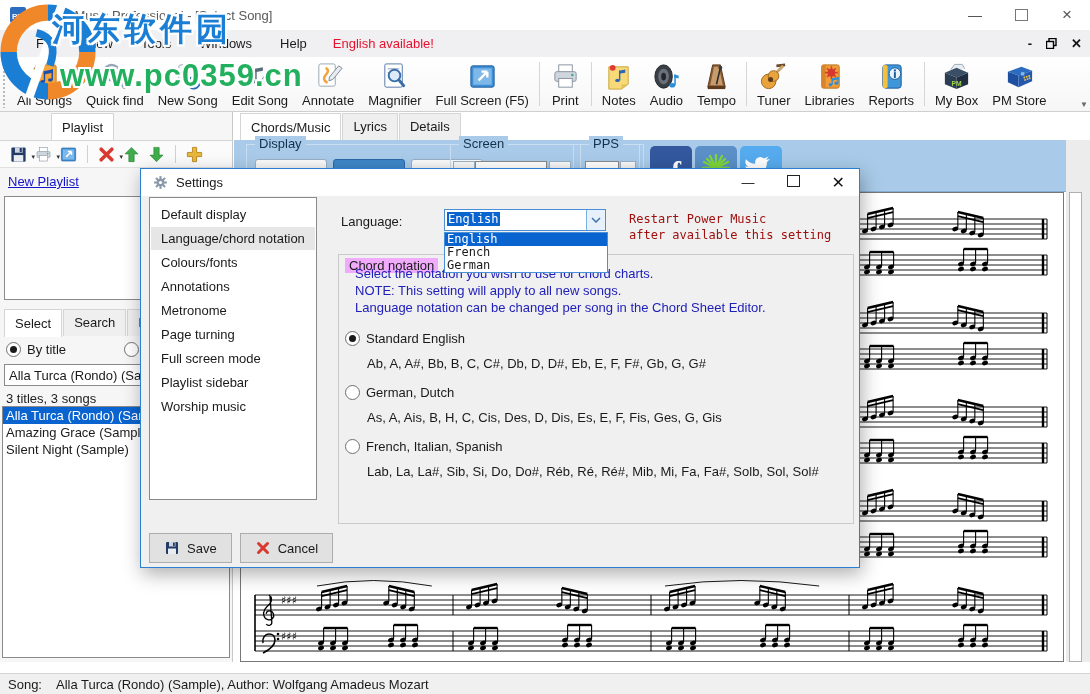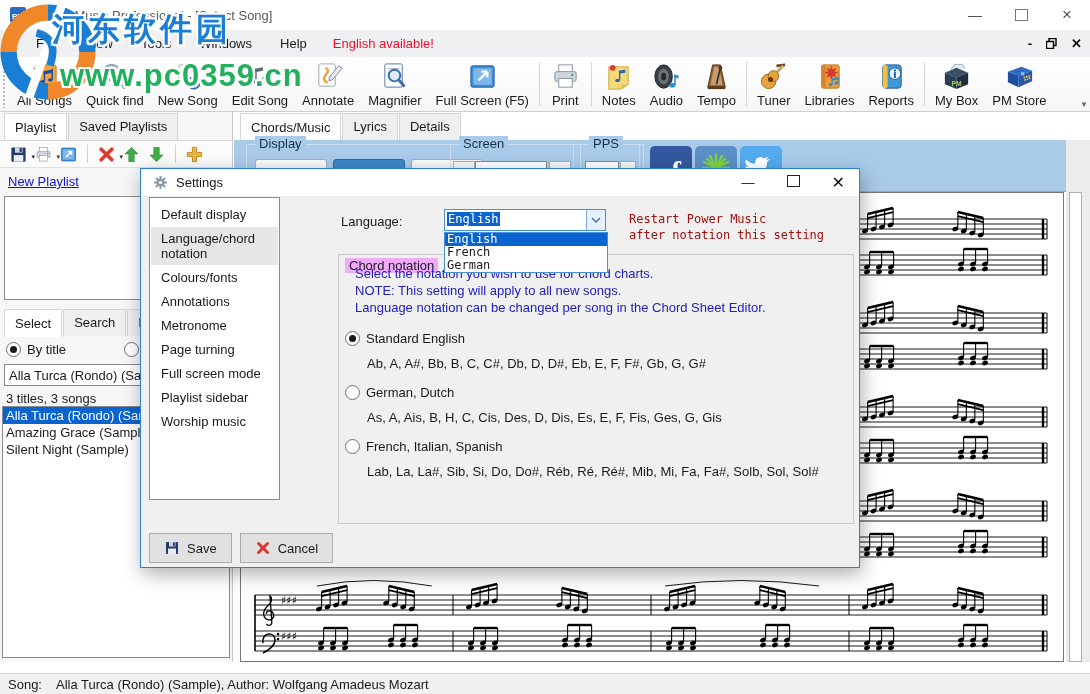--- a/index.html
+++ b/index.html
@@ -26,21 +26,21 @@
   .tlabel{font-size:13px;margin-top:1px;}
   .tcaret{position:absolute;right:-9px;bottom:6px;font-size:8px;color:#333;}
   .tsep{width:1px;height:44px;background:#d6d6d6;margin:2px 3px;}
   .tscroll{position:absolute;right:2px;bottom:2px;font-size:8px;color:#666;}
   
   .tabs{display:flex;align-items:flex-end;height:28px;}
   .tab{background:#efefef;border:1px solid #d5d5d5;border-bottom:none;padding:5px 10px 6px;margin-right:1px;}
   .tab.active{background:#fff;position:relative;top:1px;padding-top:6px;font-weight:normal;}
   
   .leftpanel{position:absolute;left:0;top:112px;width:233px;height:550px;background:#f6f6f6;border-right:1px solid #c8c8c8;box-sizing:border-box;}
-  .pl-tabs{position:absolute;left:4px;top:0;}
+  .pl-tabs{position:absolute;left:4px;top:0;flex-direction:column;}
   .pl-toolbar{position:absolute;left:0;top:28px;width:232px;height:28px;background:#fbfbfb;border-top:1px solid #d5d5d5;border-bottom:1px solid #e0e0e0;display:flex;align-items:center;padding-left:6px;box-sizing:border-box;}
   .plt-icon{width:19px;height:19px;margin:0 3px;position:relative;}
   .plt-icon svg{width:19px;height:19px;}
   .plt-caret{position:absolute;right:-7px;bottom:3px;font-size:7px;color:#333;}
   .plt-sep{width:1px;height:18px;background:#d0d0d0;margin:0 6px;}
   .link{color:#1414c8;position:absolute;left:8px;top:62px;text-decoration:underline;}
   .emptylist{position:absolute;left:4px;top:84px;width:224px;height:102px;background:#fff;border:1px solid #8a8a8a;}
   .sel-tabs{position:absolute;left:4px;top:196px;}
   .radio-row{position:absolute;left:6px;top:230px;display:flex;align-items:center;width:220px;}
   .rb{width:13px;height:13px;border:1px solid #707070;border-radius:50%;background:#fff;display:inline-block;position:relative;flex:0 0 auto;}
@@ -67,21 +67,21 @@
   .page2{position:absolute;left:1069px;top:192px;width:13px;height:470px;background:#fff;border:1px solid #b0b0b0;box-sizing:border-box;}
   .musicpage{position:absolute;left:240px;top:192px;width:824px;height:470px;background:#fff;border:1px solid #777;box-sizing:border-box;}
   
   .statusbar{position:absolute;left:0;top:673px;width:1090px;height:21px;background:#f0f0f0;border-top:1px solid #d4d4d4;display:flex;align-items:center;padding-left:8px;box-sizing:border-box;}
   .statusbar .lbl{margin-right:14px;}
   
   .dialog{position:absolute;left:140px;top:168px;width:720px;height:400px;background:#f0f0f0;border:1px solid #2a7fd0;box-shadow:2px 6px 18px rgba(0,0,0,.32);z-index:50;box-sizing:border-box;}
   .dlg-title{position:absolute;left:0;top:0;width:100%;height:27px;background:#fff;display:flex;align-items:center;}
   .dlg-gear{width:17px;height:17px;margin:0 7px 0 11px;}
   .dlg-btns{position:absolute;right:14px;top:0;height:27px;display:flex;align-items:center;gap:32px;color:#111;}
-  .dlg-nav{position:absolute;left:8px;top:28px;width:131px;height:303px;background:#fff;border:1px solid #8a8a8a;box-sizing:border-box;padding-top:4px;}
+  .dlg-nav{position:absolute;left:8px;top:28px;width:168px;height:303px;background:#fff;border:1px solid #8a8a8a;box-sizing:border-box;padding-top:4px;}
   .navitem{padding:4px 10px;margin:1px 1px;}
   .navitem.sel{background:#e6e6e6;}
   .dlg-btnrow{position:absolute;left:8px;top:364px;display:flex;gap:8px;}
   .btn{height:28px;background:#e1e1e1;border:1px solid #adadad;display:flex;align-items:center;padding:0 14px;gap:7px;}
   .btn svg{width:16px;height:16px;}
   .lang-label{position:absolute;left:200px;top:45px;}
   .combo2{position:absolute;left:303px;top:40px;width:162px;height:22px;background:#fff;border:1px solid #4a90d9;box-sizing:border-box;display:flex;}
   .combo2 .val{flex:1;font-family:"DejaVu Sans Mono",monospace;font-size:12px;padding:2px 1px 0 2px;}
   .combo2 .val span{background:#0a64d0;color:#fff;padding:0 1px;}
   .combo2 .arrow{width:18px;border-left:1px solid #7ab0e0;background:#e7f1fb;display:flex;align-items:center;justify-content:center;}
@@ -1457,21 +1457,21 @@
           </svg>
         </span>
     </div>
     <div class="droplist" id="lang-options">
         <div class="dropitem sel">English</div>
         <div class="dropitem">French</div>
         <div class="dropitem">German</div>
       </div>
     <div class="restart">
       <div>Restart Power Music</div>
-      <div>after notation this setting</div>
+      <div>after available this setting</div>
     </div>
     <div class="grp">
       <span class="grp-label">Chord notation</span>
       <div class="infolines">
         <div>Select the notation you wish to use for chord charts.</div>
         <div>NOTE: This setting will apply to all new songs.</div>
         <div>Language notation can be changed per song in the Chord Sheet Editor.</div>
       </div>
       <div class="notn" id="notation-options" style="top:62px;">
           <div class="opt">

